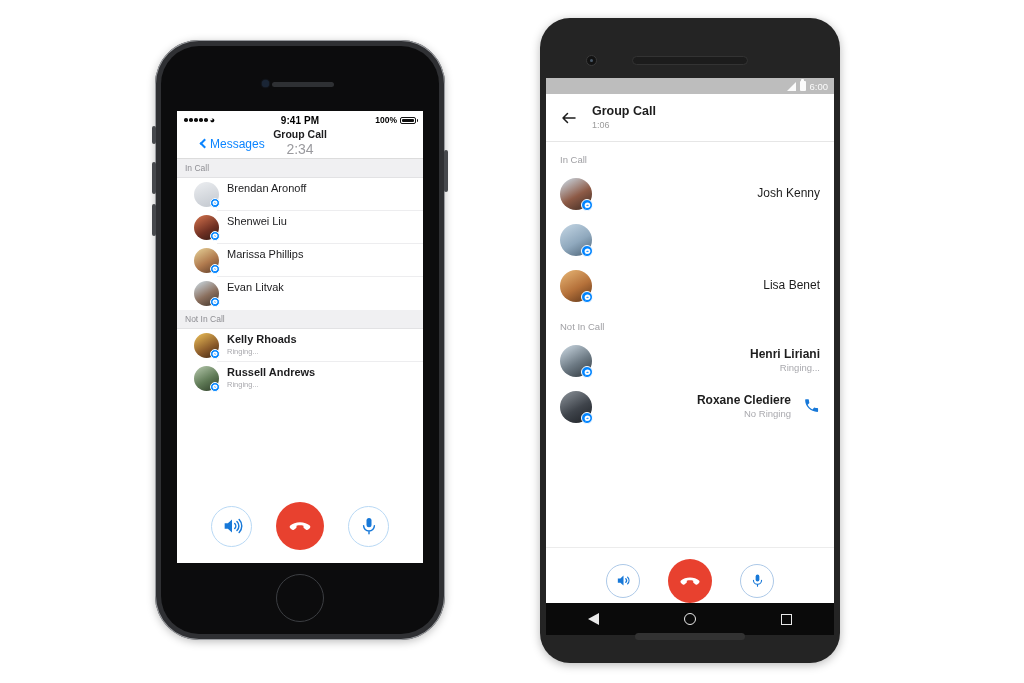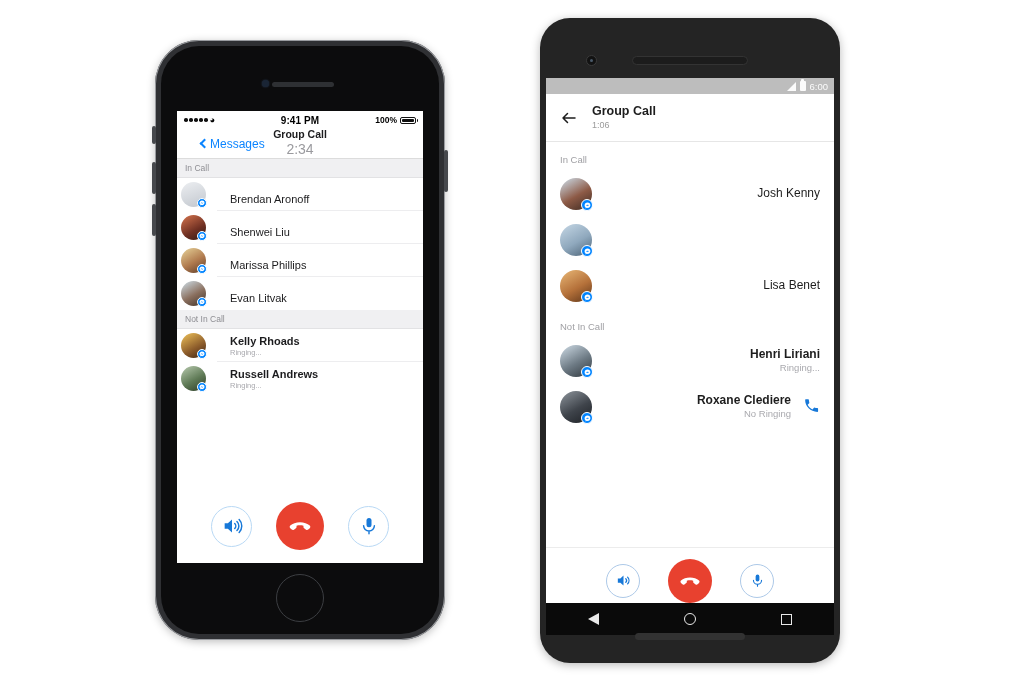--- a/index.html
+++ b/index.html
@@ -79,22 +79,22 @@
   }
   .ios-title { font-size:10.5px; font-weight:700; color:#1c1c1e; line-height:1.15; }
   .ios-sub { font-size:14px; color:#9a9a9e; line-height:1.3; }
 
   .sec-head {
     background:#f0f0f2; color:#8e8e93; font-size:8.5px;
     padding:4px 8px; border-bottom:1px solid #e2e2e4;
   }
   .ios-list { background:#fff; }
   .ios-row {
-    display:flex; align-items:flex-end; gap:24px;
-    padding:4px 4px; min-height:33px;
+    display:flex; align-items:flex-start; gap:8px;
+    padding:4px 17px; min-height:33px;
     position:relative;
   }
   .ios-row::after{
     content:""; position:absolute; left:40px; right:0; bottom:0; height:1px; background:#ededef;
   }
   .ios-row:last-child::after{display:none;}
   .row-txt { display:flex; flex-direction:column; justify-content:center; }
   .row-name { font-size:11px; color:#1c1c1e; line-height:1.25; }
   .row-name.b { font-weight:700; }
   .row-status { font-size:7.5px; color:#a9a9ae; line-height:1.3; }

